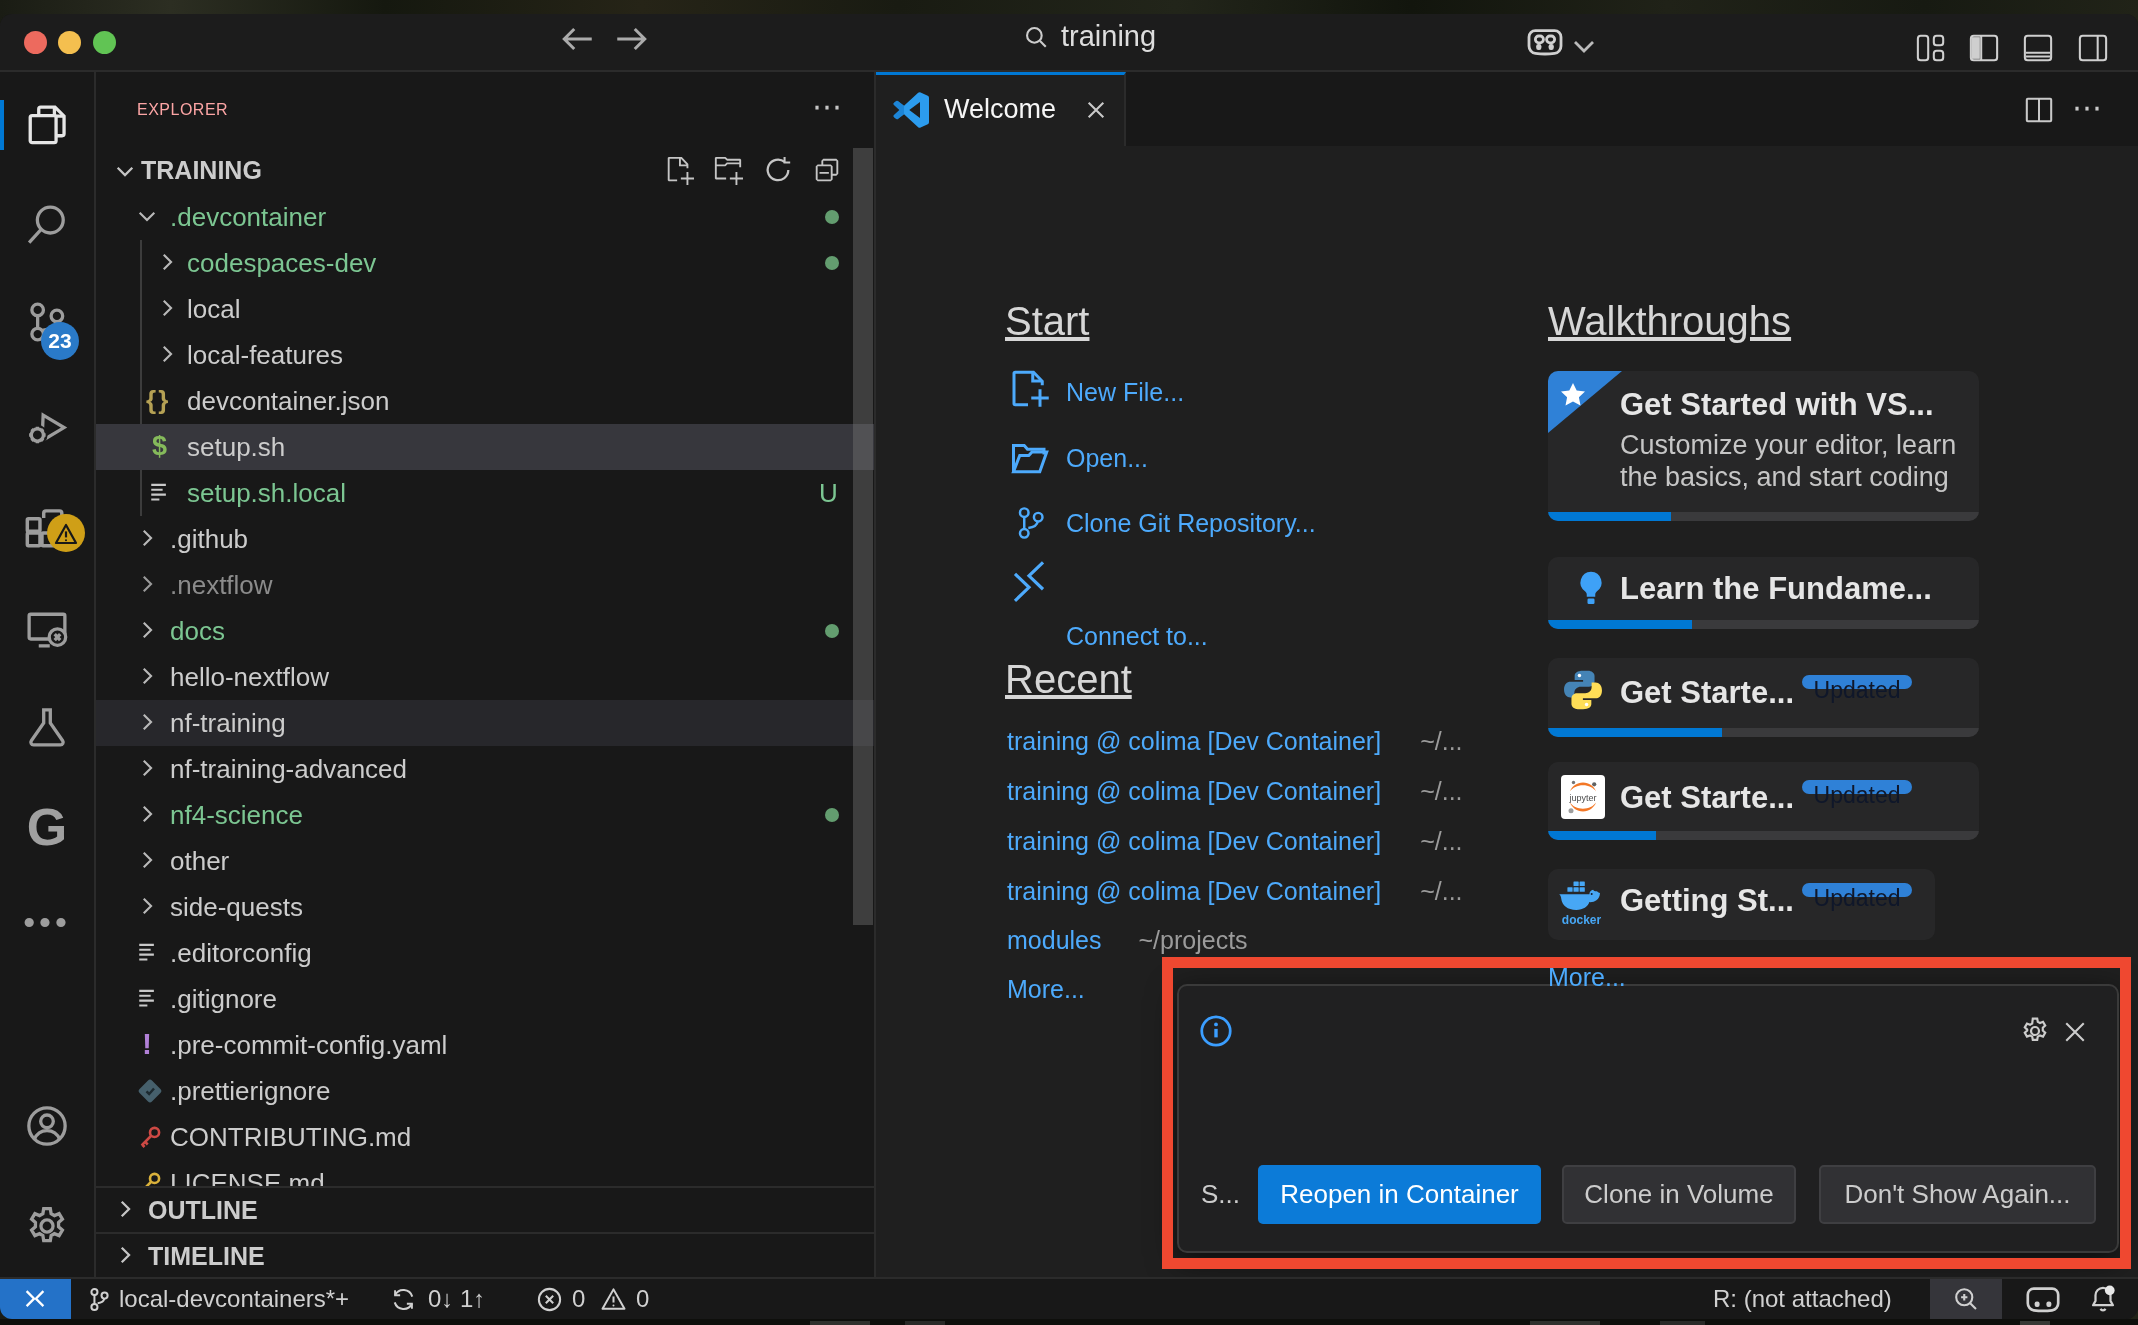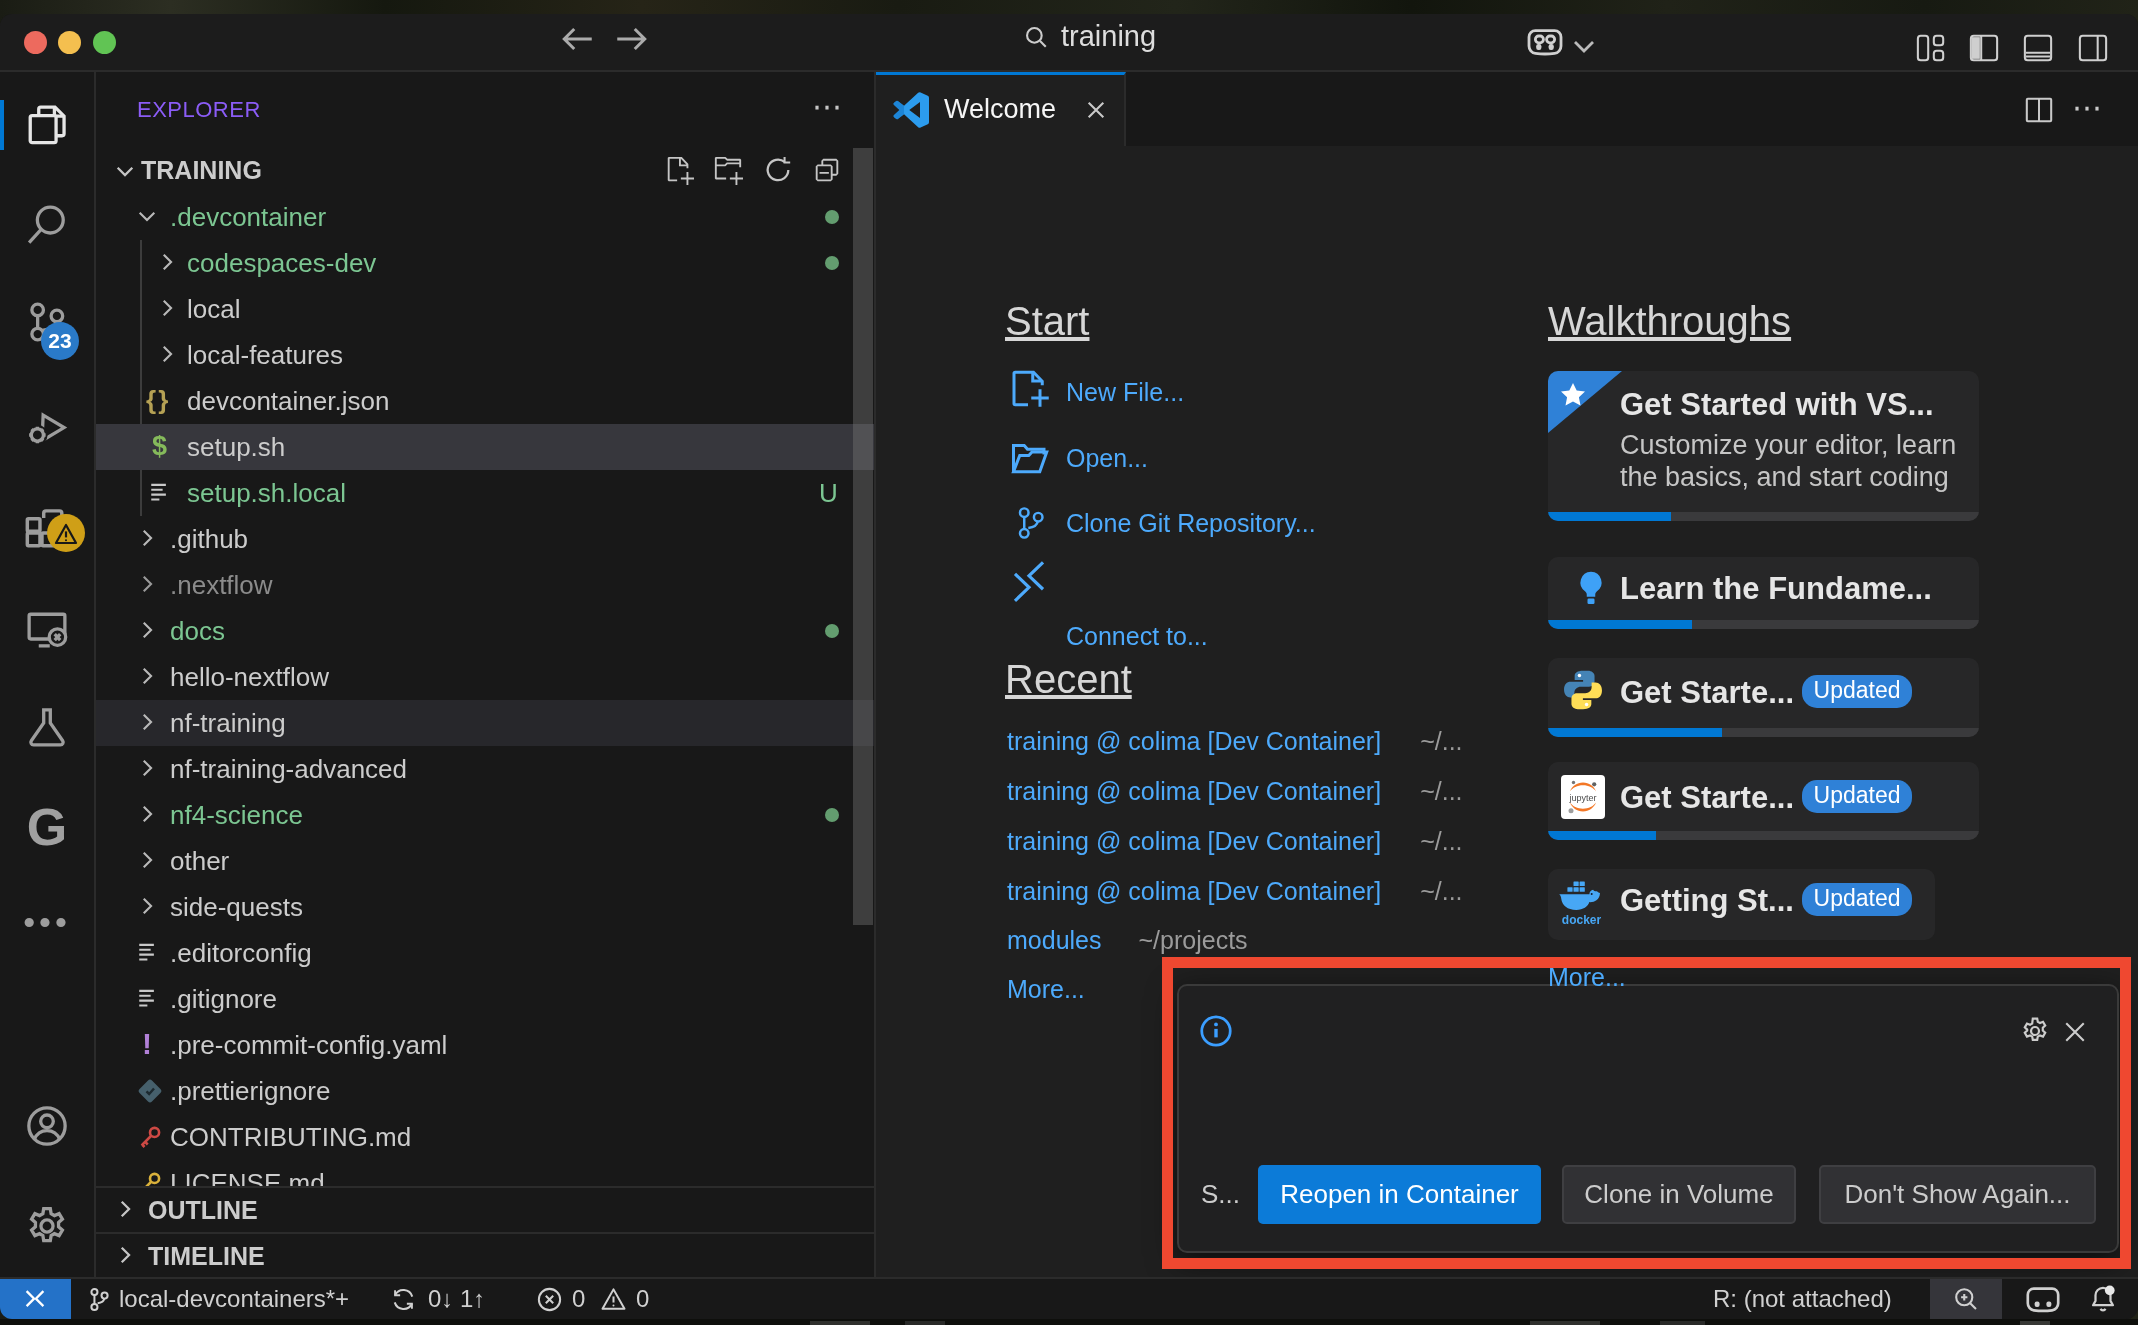--- a/index.html
+++ b/index.html
@@ -23,21 +23,21 @@
   .dim { color:#8b8b8b !important; }
   .gitdot { position:absolute; left:729px; top:16px; width:14px; height:14px; border-radius:50%; background:#639d6f; }
   .chev { position:absolute; top:9px; }
   .link { color:#4daafc; }
   .wh { position:absolute; font-size:40px; font-weight:400; color:#d6d6d6;text-decoration:underline; }
   .startrow { position:absolute; font-size:25px; color:#4daafc; white-space:nowrap; }
   .recrow { position:absolute; font-size:25px; color:#4daafc; white-space:nowrap; }
   .rpath { color:#9b9b9b; }
   .card { position:absolute; left:1548px; width:431px; background:#272728; border-radius:10px; overflow:hidden; }
   .ctitle { position:absolute; font-size:31px; font-weight:700; color:#e6e6e6; white-space:nowrap; }
-  .badge { position:absolute; left:254px; width:110px; height:33px; background:#2f81d7; border-radius:15px; color:#ffffff; font-size:23px; text-align:center; line-height:30px; font-weight:400; }
+  .badge { position:absolute; left:254px; width:110px; height:14px; background:#2f81d7; border-radius:15px; color:#0f172a; font-size:23px; text-align:center; line-height:30px; font-weight:400; }
   .ptrack { position:absolute; left:0; bottom:0; height:9px; background:#3a3a3c; width:100%; }
   .pfill { position:absolute; left:0; bottom:0; height:9px; background:#0078d4; }
   #toast { position:absolute; left:1177px; top:984px; width:942px; height:269px; background:#202021; border:2px solid #3a3a3a; border-radius:10px; box-shadow:0 8px 30px rgba(0,0,0,.6); z-index:20; }
   .btn { position:absolute; top:179px; height:59px; border-radius:5px; font-size:26px; text-align:center; color:#ccc; }
   .btn.primary { background:#0c7bd8; color:#fff; }
   .btn.sec { background:#313134; border:2px solid #3f3f42; }
   #redrect { position:absolute; left:1162px; top:957px; width:969px; height:312px; border:11px solid #ef4830; z-index:50; }
   #statusbar { position:absolute; left:0; top:1277px; width:2138px; height:42px; background:#181818; border-top:2px solid #2b2b2b; color:#d0d0d0; font-size:24px; border-radius:0 0 12px 12px; z-index:60; }
   .sb { position:absolute; top:0; height:40px; line-height:40px; white-space:nowrap; }
 </style>
@@ -147,21 +147,21 @@
   <div class="abs" style="left:41px;top:322px;width:38px;height:38px;border-radius:50%;background:#2a7ac8;color:#fff;font-size:21px;font-weight:700;text-align:center;line-height:38px;">23</div>
   <div class="abs" style="left:47px;top:514px;width:38px;height:38px;border-radius:50%;background:#cf9f17;"></div>
   <svg class="abs" style="left:54px;top:523px" width="24" height="22" viewBox="0 0 12 11" fill="none" stroke="#181818" stroke-width="1.1">
       <path d="M6 1 1 10h10z" stroke-linejoin="round"></path>
       <path d="M6 4.2v3"></path>
       <circle cx="6" cy="8.6" r=".5" fill="#181818" stroke="none"></circle>
     </svg>
 </div>
 
 <div id="sidebar">
-  <div class="abs" style="left:137px;top:72px;width:400px;height:76px;line-height:76px;font-size:22px;color:#8b5cf6;letter-spacing:.5px;">EXPLORER</div>
+  <div class="abs" style="left:137px;top:72px;width:400px;height:76px;line-height:76px;font-size:16px;color:#fca5a5;letter-spacing:.5px;">EXPLORER</div>
   <div class="abs" style="left:812px;top:72px;width:60px;height:76px;line-height:70px;font-size:30px;letter-spacing:2px;color:#c5c5c5;">⋯</div>
 
   <svg class="abs" style="left:112px;top:158px" width="26" height="26" viewBox="0 0 16 16" fill="none" stroke="#c5c5c5" stroke-width="1.4">
       <path d="m3.5 6 4.5 4.5L12.5 6"></path>
     </svg>
   <div class="abs" style="left:141px;top:148px;height:44px;line-height:44px;font-size:25px;font-weight:700;color:#cccccc;">TRAINING</div>
   <svg class="abs" style="left:664px;top:155px" width="30" height="30" viewBox="0 0 16 16">
       <path fill="#c5c5c5" d="M9.5 1.1l3.4 3.5.1.4v2h-1V6H8V2H3v11h4v1H2.5l-.5-.5v-12l.5-.5h6.7l.3.1zM9 2v3h2.9L9 2zm4 14h-1v-3H9v-1h3V9h1v3h3v1h-3v3z"></path>
     </svg>
   <svg class="abs" style="left:713px;top:155px" width="30" height="30" viewBox="0 0 16 16">

